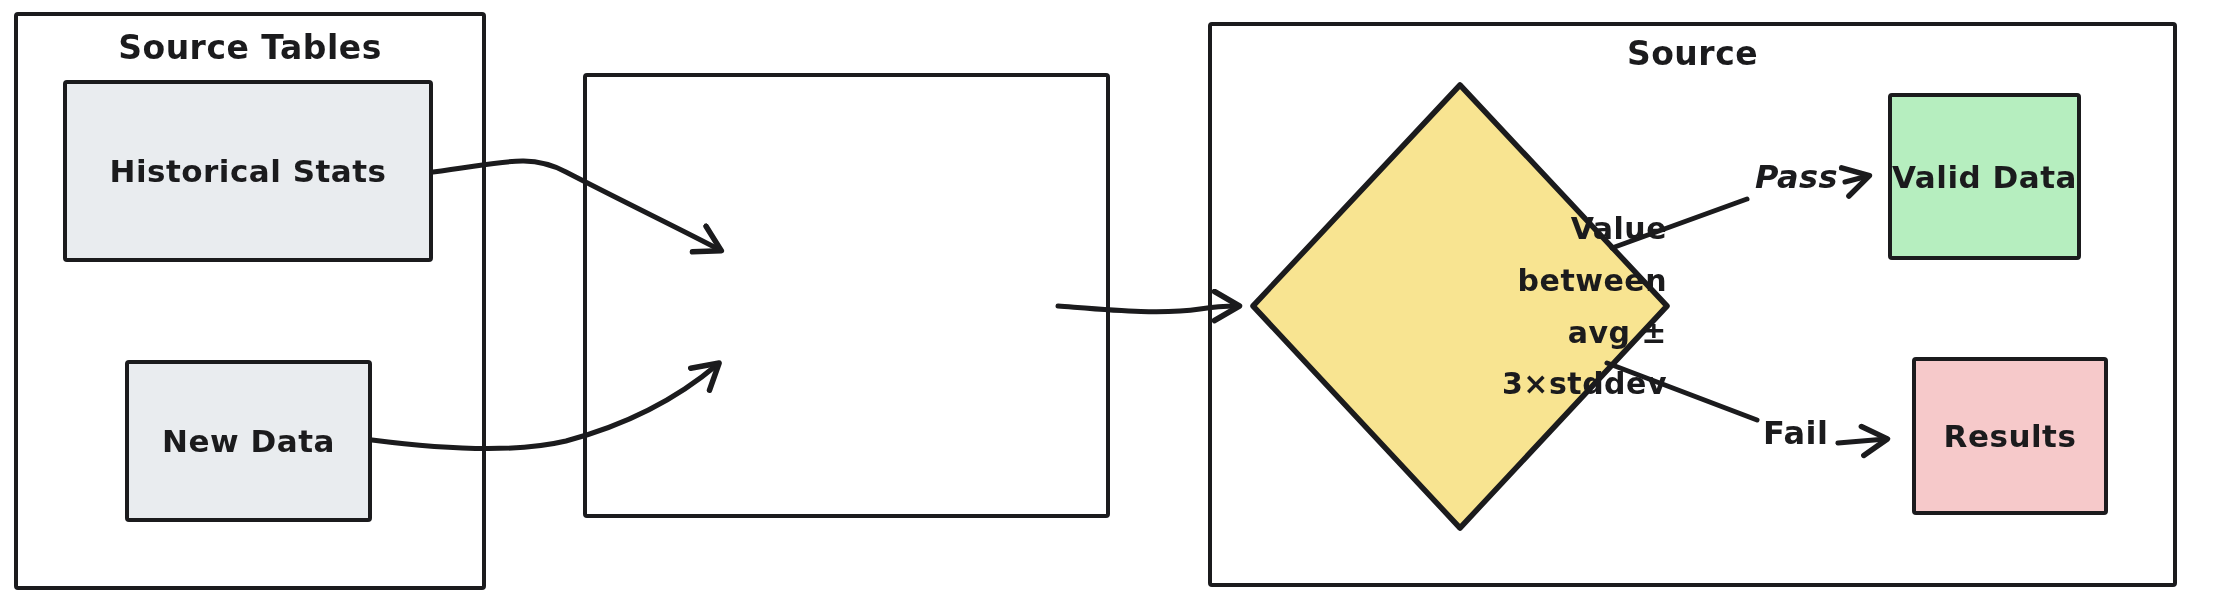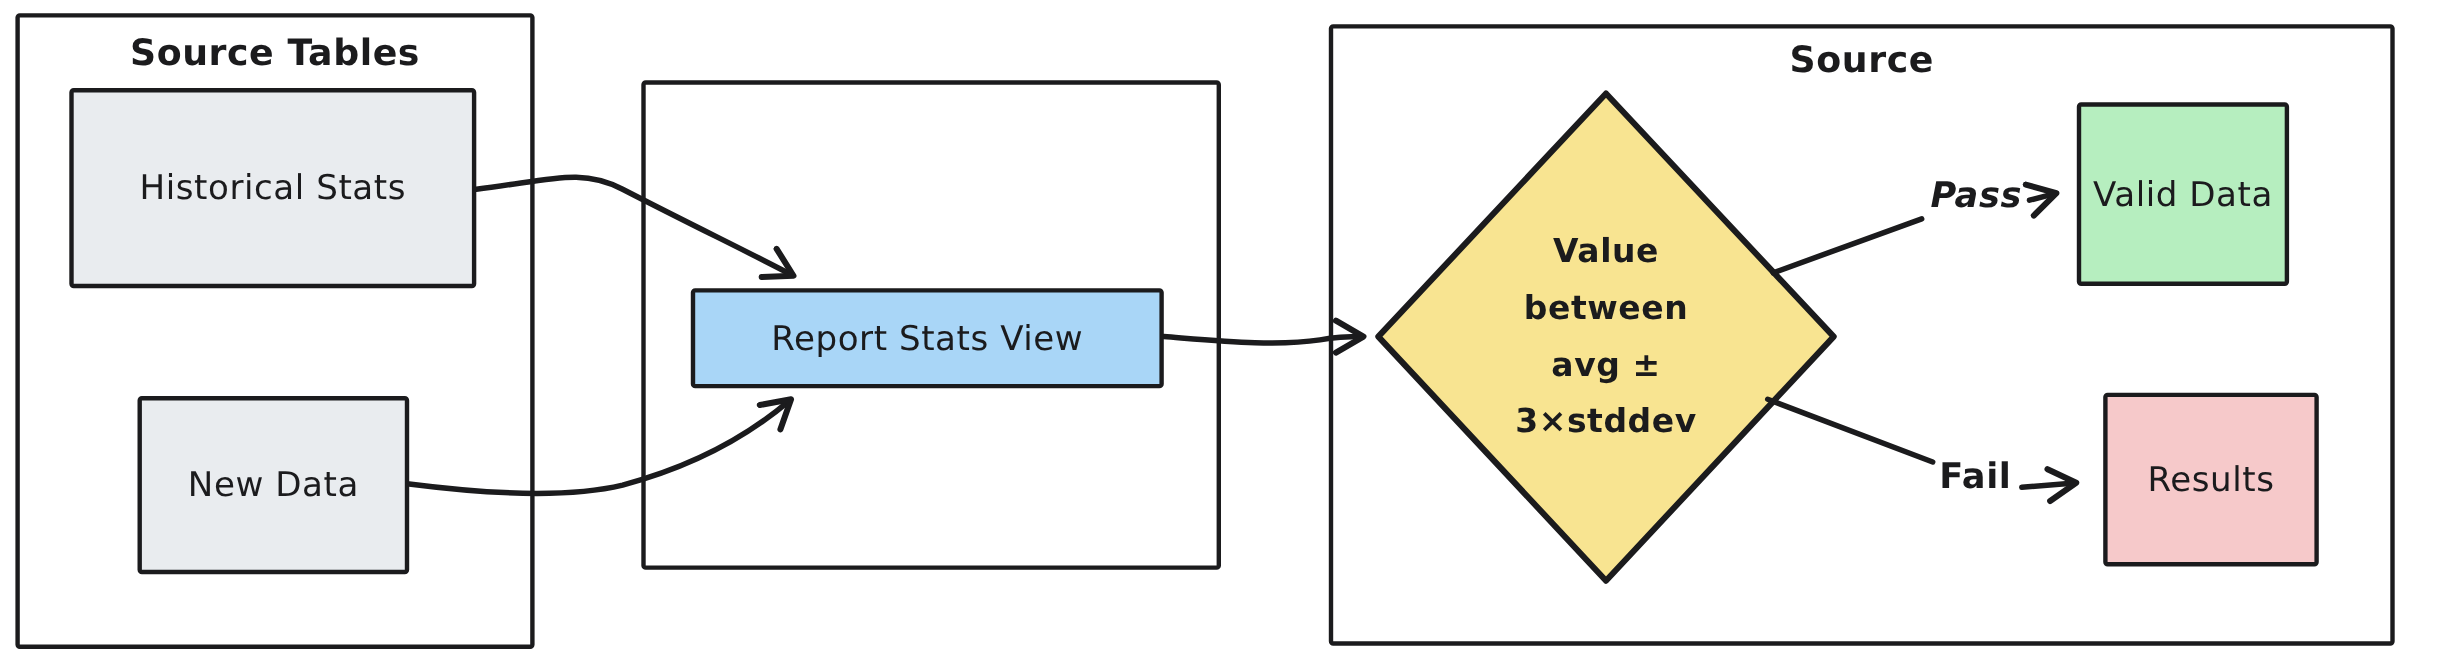--- a/index.html
+++ b/index.html
@@ -22,30 +22,30 @@
   .container-title{
     position:absolute;left:0;right:0;
     text-align:center;
     font-size:33px;font-weight:600;letter-spacing:.5px;
     white-space:nowrap;
   }
   .node{
     border:4px solid var(--stroke,#1b1b1d);
     border-radius:4px;
     display:flex;align-items:center;justify-content:center;
-    font-size:31px;font-weight:400;letter-spacing:.5px;
+    font-size:31px;font-weight:700;letter-spacing:.5px;
     white-space:nowrap;
   }
   .node-gray {background:var(--box-gray,#e9ecef);}
   .node-blue {background:var(--box-blue,#a9d6f7);}
   .node-green{background:var(--box-green,#b6eebf);}
   .node-pink {background:var(--box-pink,#f6c9ca);}
 
   .diamond-text{
-    display:flex;flex-direction:column;align-items:center;justify-content:center;
+    display:flex;flex-direction:column;align-items:flex-end;justify-content:center;
     font-size:30px;font-weight:600;letter-spacing:.5px;
     line-height:1.72;text-align:center;
   }
   .edge-label{
     font-size:32px;font-weight:600;letter-spacing:.5px;white-space:nowrap;
   }
   .stroke-line{stroke:var(--stroke,#1b1b1d);stroke-width:5;fill:none;
     stroke-linecap:round;stroke-linejoin:round;}
 </style>
 </head>
@@ -86,23 +86,20 @@
   </svg>
 
   <div class="abs node node-gray" style="left:63px;top:80px;width:370px;height:182px;">
     <span>Historical Stats</span>
   </div>
 
   <div class="abs node node-gray" style="left:125px;top:360px;width:247px;height:162px;">
     <span>New Data</span>
   </div>
 
-  <div class="abs node node-blue" style="left:628px;top:262px;width:430px;height:91px;">
-    <span>Report Stats View</span>
-  </div>
 
   <div class="abs diamond-text" style="left:1253px;top:85px;width:414px;height:443px;">
     <span>Value</span>
     <span>between</span>
     <span>avg ±</span>
     <span>3×stddev</span>
   </div>
 
   <div class="abs edge-label" style="left:1755px;top:158px;font-style:italic;">Pass</div>
 

